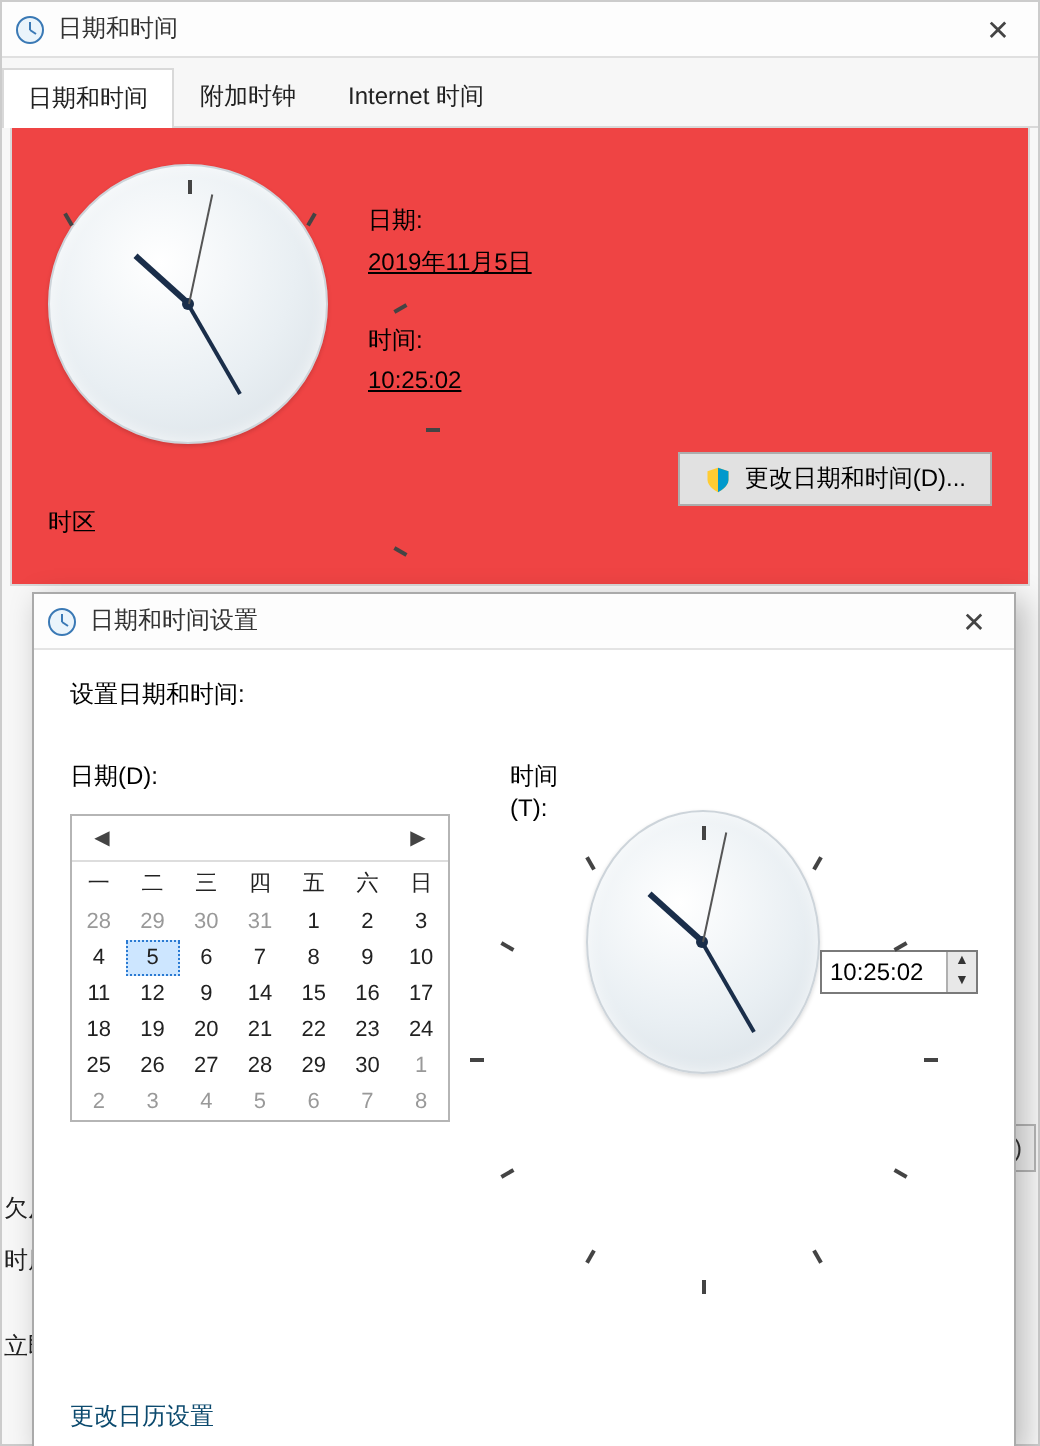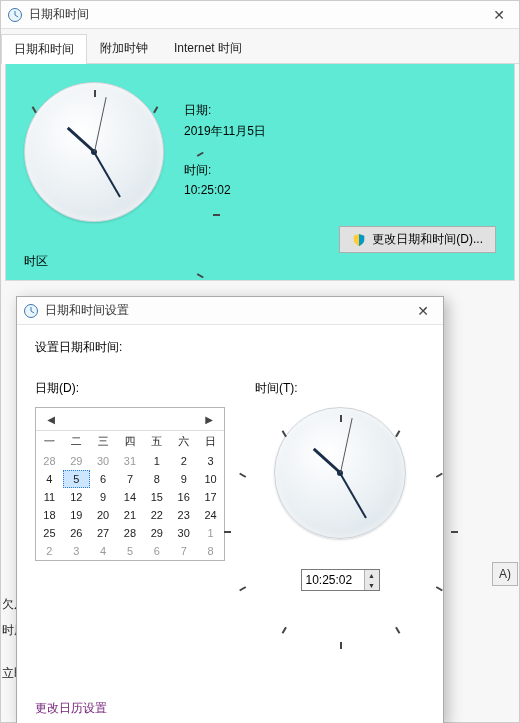--- a/index.html
+++ b/index.html
@@ -58,22 +58,22 @@
   cursor: pointer;
 }
 .tab.active {
   background: #fff;
   border-color: #d9d9d9;
   position: relative;
   top: 1px;
 }
 
 .content {
-  padding: 18px 18px 10px 18px;
-  background: #5eead4;
+  padding: 18px 18px 22px 18px;
+  background: #ef4444;
   border: 1px solid #d9d9d9;
   border-top: none;
   margin: 0 4px;
 }
 .top-row {
   display: flex;
   gap: 20px;
 }
 .clock-face {
   width: 140px; height: 140px;
@@ -101,50 +101,50 @@
 .hand.hour { width: 3px; height: 36px; margin-left: -1.5px; margin-top: -36px; }
 .hand.minute { width: 2px; height: 52px; margin-left: -1px; margin-top: -52px; }
 .hand.second { width: 1px; height: 56px; margin-left: -0.5px; margin-top: -56px; background: #555; }
 .center-dot {
   position: absolute; left: 50%; top: 50%;
   width: 6px; height: 6px; margin: -3px 0 0 -3px;
   background: #1a2e4a; border-radius: 50%;
 }
 .info-col { padding-top: 20px; }
 .info-col .label { color: #000; margin-bottom: 4px; }
-.info-col .value { color: #000; margin-bottom: 22px; }
+.info-col .value { color: #000; margin-bottom: 22px; text-decoration: underline; }
 .change-btn {
   display: inline-flex;
   align-items: center;
   gap: 6px;
   border: 1px solid #adadad;
   background: #e1e1e1;
   padding: 4px 12px;
   float: right;
   margin-top: 4px;
   cursor: pointer;
 }
 .shield-icon { width: 14px; height: 14px; display: inline-flex; }
 .tz-label { clear: both; margin-top: 18px; color: #000; }
 
 
 .dialog {
   position: absolute;
   left: 16px; top: 296px;
-  width: 428px; height: 428px;
+  width: 492px; height: 428px;
   background: #fff;
   border: 1px solid #aaa;
   box-shadow: 4px 4px 14px rgba(0,0,0,0.25);
 }
 .dialog .titlebar { border-bottom: 1px solid #e4e4e4; }
 .dialog-body { padding: 14px 18px; }
 .set-label { margin-bottom: 24px; color: #000; }
 .cols { display: flex; gap: 20px; }
 .left-col { width: 200px; }
-.right-col { flex: 1; display: flex; flex-direction: column; align-items: center; }
+.right-col { flex: 1; display: flex; flex-direction: row; align-items: center; }
 .field-label { margin-bottom: 10px; color: #000; }
 
 .calendar {
   border: 1px solid #b5b5b5;
   background: #fff;
   width: 190px;
 }
 .cal-header {
   display: flex;
   align-items: center;
@@ -208,21 +208,21 @@
   display: flex; align-items: center; justify-content: center;
   background: #e8e8e8;
   font-size: 7px;
   cursor: pointer;
   color: #333;
 }
 
 .dialog-footer {
   position: absolute;
   left: 18px; bottom: 6px;
-  color: #701a75;
+  color: #0c4a6e;
   cursor: pointer;
 }
 
 
 .ghost-btn {
   position: absolute;
   right: 2px;
   top: 562px;
   border: 1px solid #b5b5b5;
   background: #f0f0f0;

